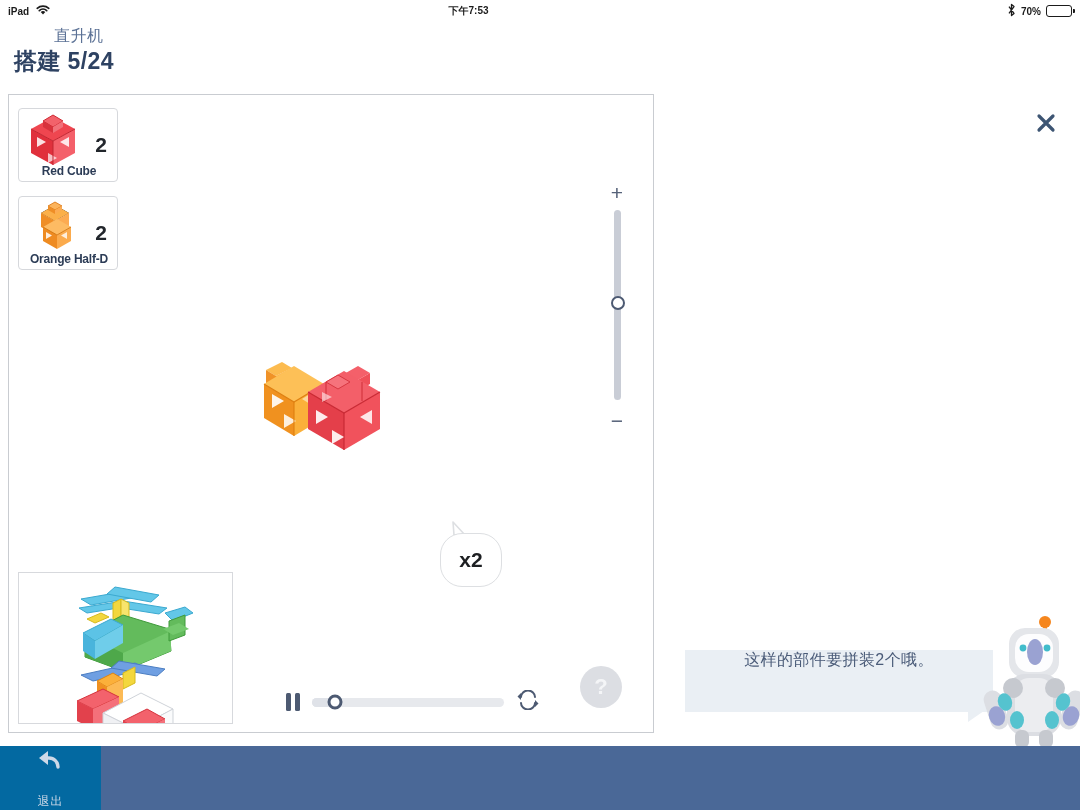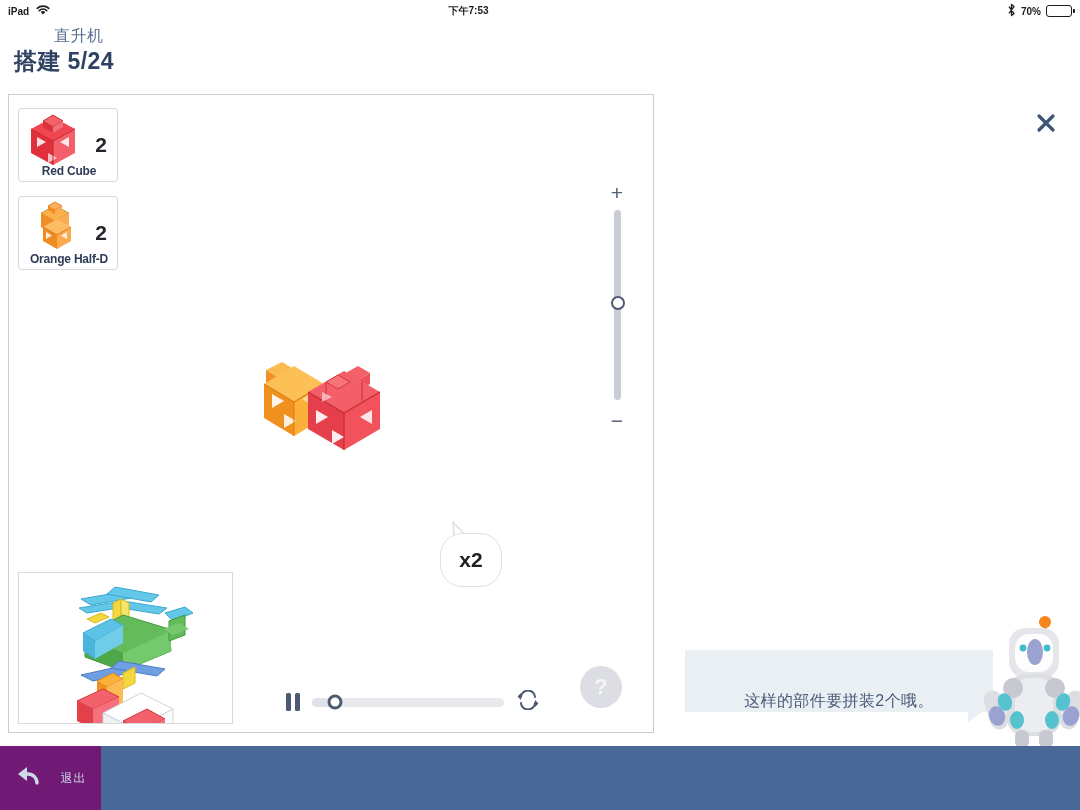--- a/index.html
+++ b/index.html
@@ -296,21 +296,21 @@
     cursor: pointer;
   }
 
   
   #hint-bubble {
     position: absolute;
     left: 685px; top: 650px;
     width: 308px; height: 62px;
     background: #eaeff4;
     display: flex;
-    align-items: flex-end;
+    align-items: flex-start;
     justify-content: center;
     font-size: 16px;
     color: #4a5b78;
     letter-spacing: .4px;
   }
   #hint-tail {
     position: absolute;
     left: 968px; top: 704px;
     width: 0; height: 0;
     border-left: 26px solid #eaeff4;
@@ -326,23 +326,23 @@
   #bottom-bar {
     position: absolute;
     left: 0; top: 746px;
     width: 1080px; height: 64px;
     background: #4a6897;
   }
   #exit-btn {
     position: absolute;
     left: 0; top: 0;
     width: 101px; height: 64px;
-    background: #701a75;
+    background: #0369a1;
     display: flex;
-    flex-direction: row;
+    flex-direction: column;
     align-items: center;
     justify-content: center;
     gap: 16px;
     cursor: pointer;
   }
   #exit-label {
     font-size: 12px;
     color: #cdd9e8;
     letter-spacing: 1px;
   }

